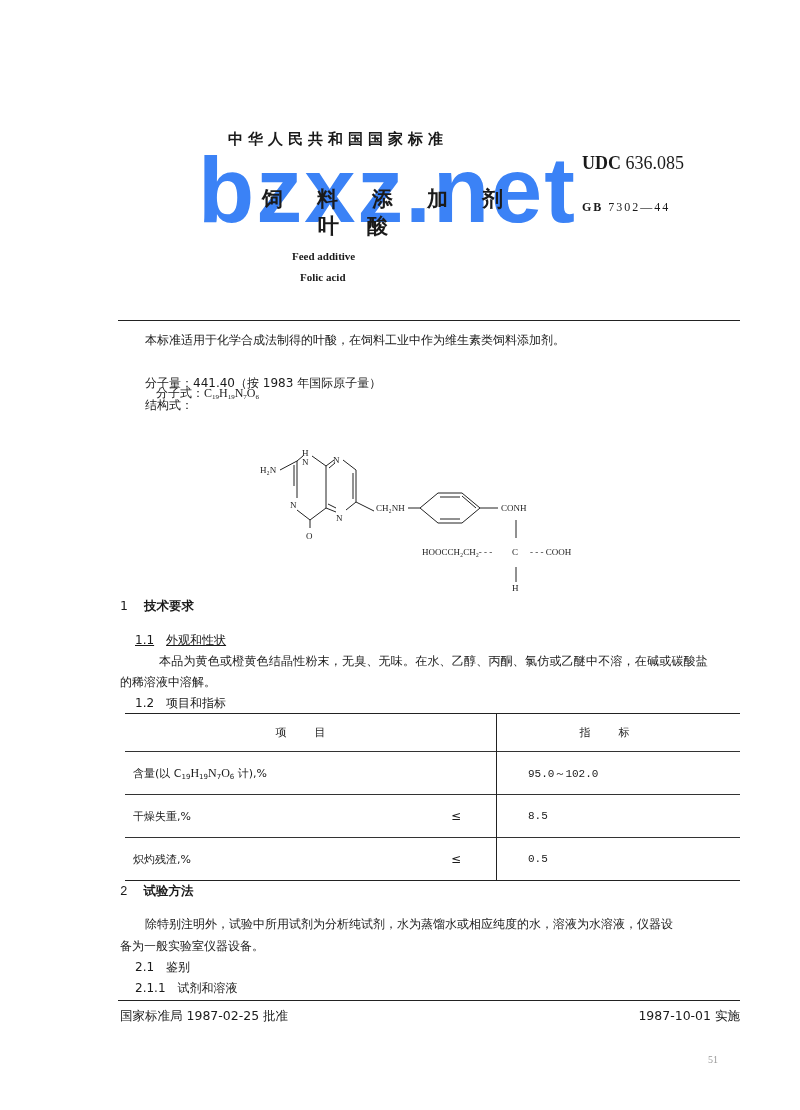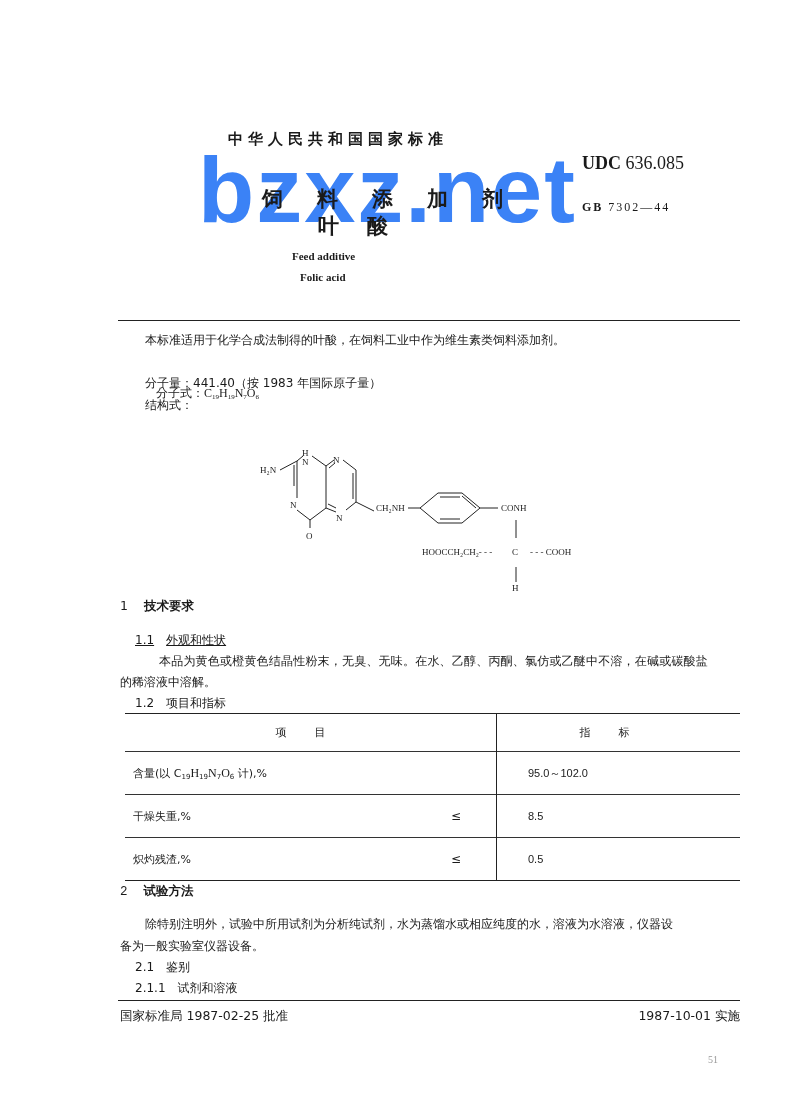--- a/index.html
+++ b/index.html
@@ -23,21 +23,21 @@
   .sub { font-size:7px; vertical-align:-2px; }
   .formula { font-family:"Liberation Serif", serif; font-size:12px; }
   .h1 { font-size:12.5px; font-weight:bold; }
   .h1 .num { font-weight:normal; margin-right:16px; }
   .h2 .num { margin-right:12px; }
   table.spec { position:absolute; left:125px; top:713px; width:615px; border-collapse:collapse; font-size:11px; }
   table.spec td { height:42px; padding:0; vertical-align:middle; border-top:1px solid #333; }
   table.spec tr:first-child td { border-top:1.6px solid #222; height:37px; }
   table.spec tr:last-child td { border-bottom:1.6px solid #222; }
   table.spec td.c1 { width:363px; padding-left:8px; position:relative; border-right:1px solid #222; }
-  table.spec td.c2 { padding-left:31px; font-family:Liberation Sans, sans-serif; font-size:11px; }
+  table.spec td.c2 { padding-left:31px; font-family:Liberation Mono, monospace; font-size:11px; }
   .le { position:absolute; right:35px; top:50%; transform:translateY(-50%); font-size:12px; }
   .hdr { text-align:center; letter-spacing:28px; }
   .pagenum { left:708px; top:1054px; font-size:10px; color:#999; font-family:"Liberation Serif", serif; }
   svg text { font-family:"Liberation Serif", serif; }
 </style>
 </head>
 <body>
 
 <div class="watermark">bzxz.net</div>
 

